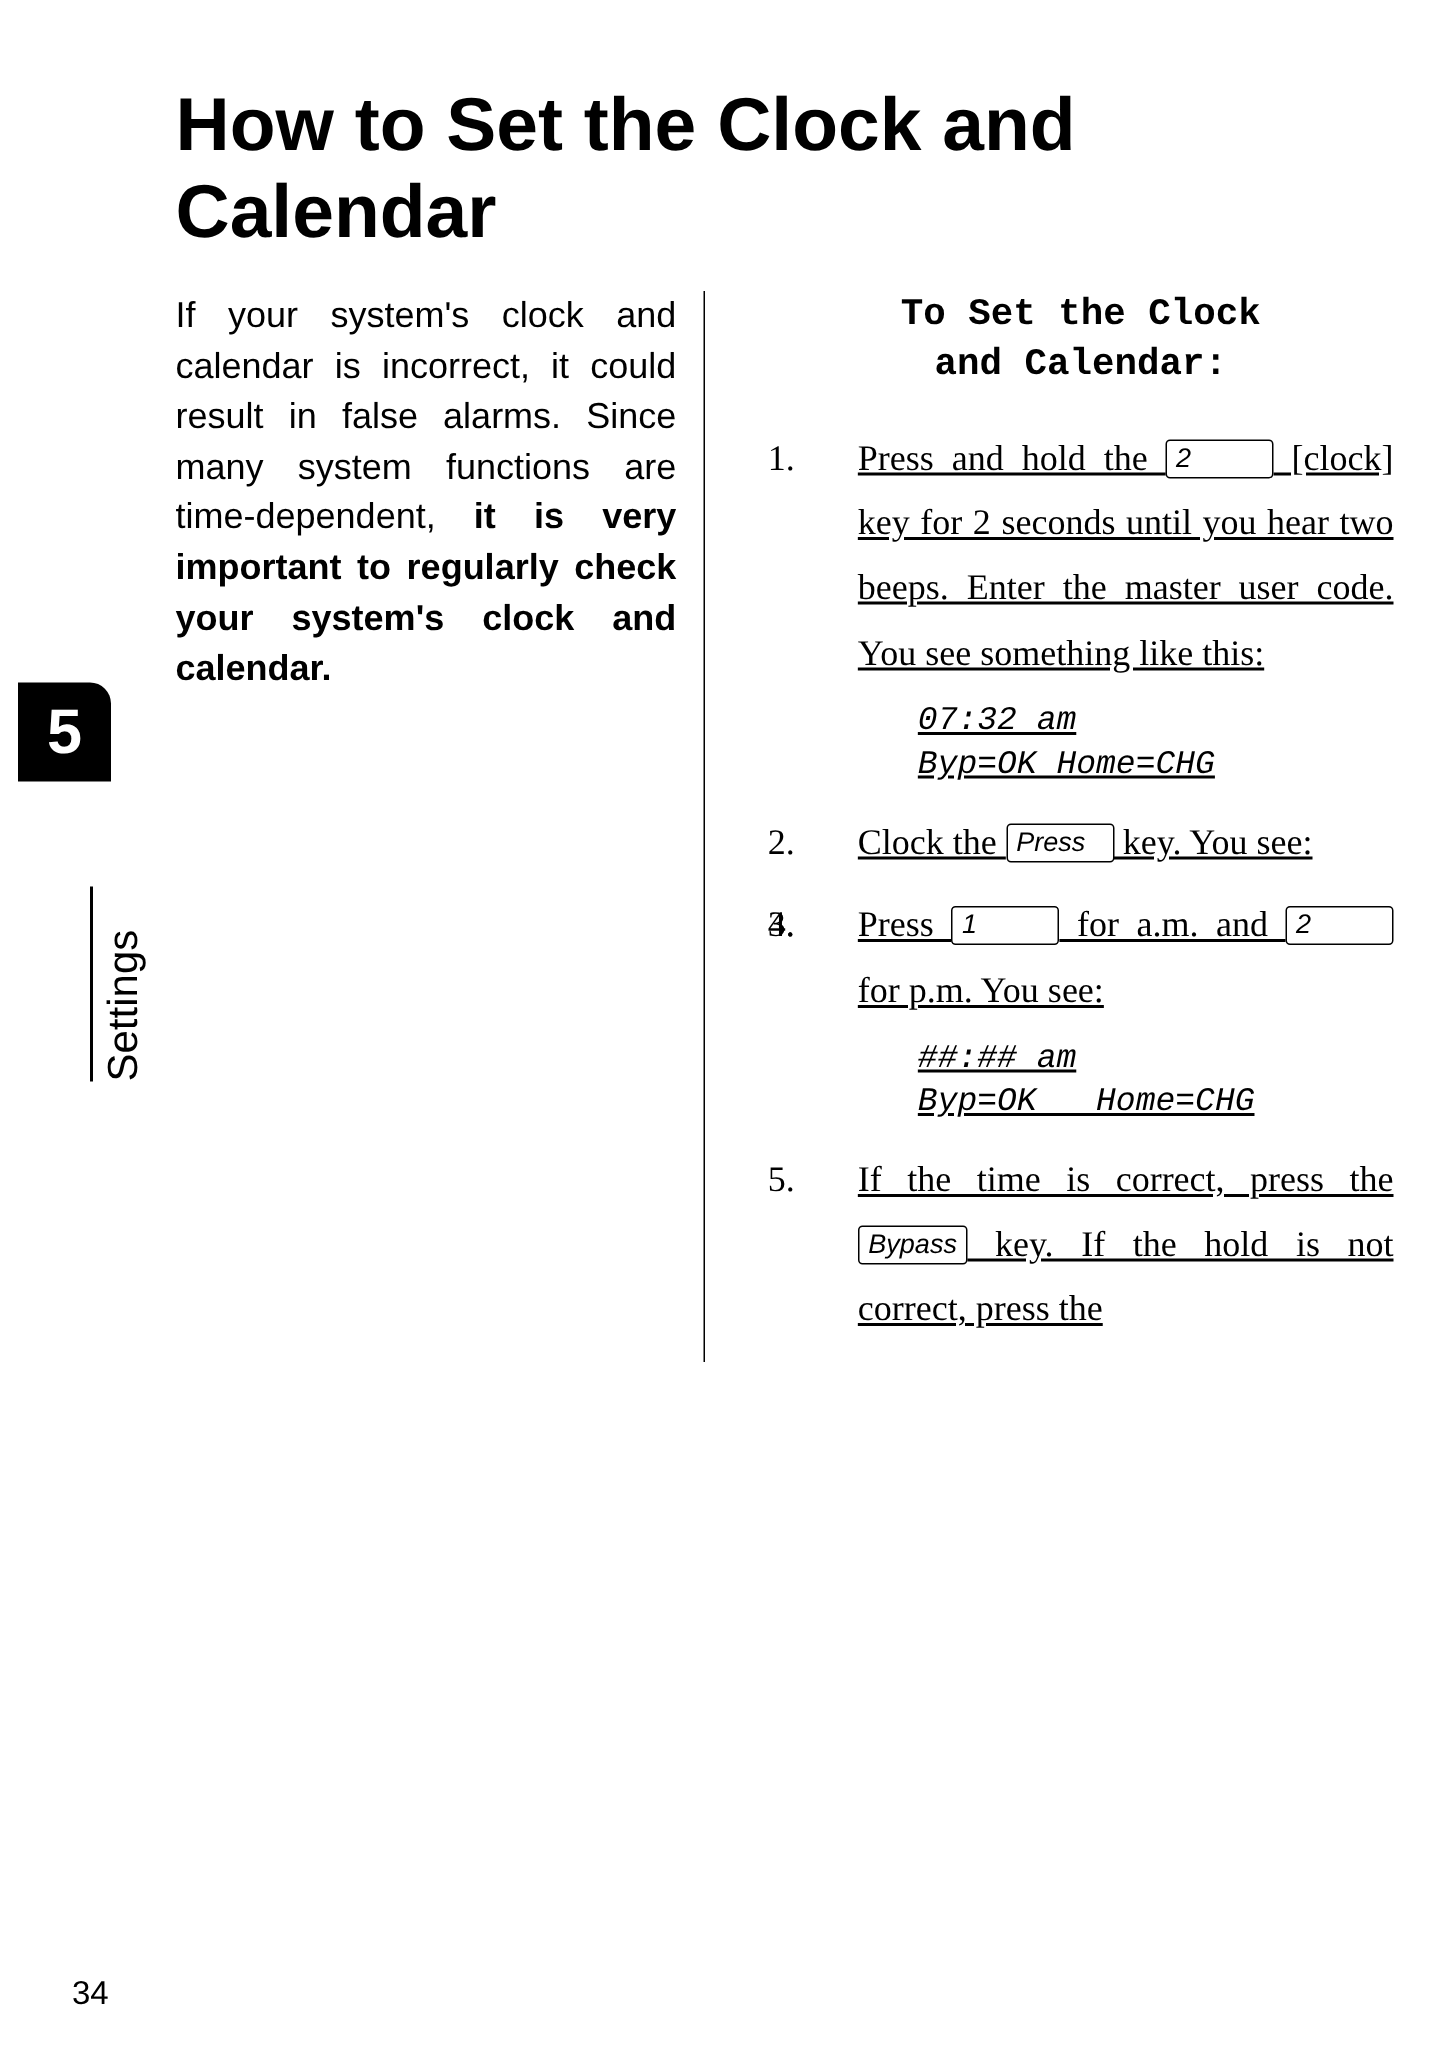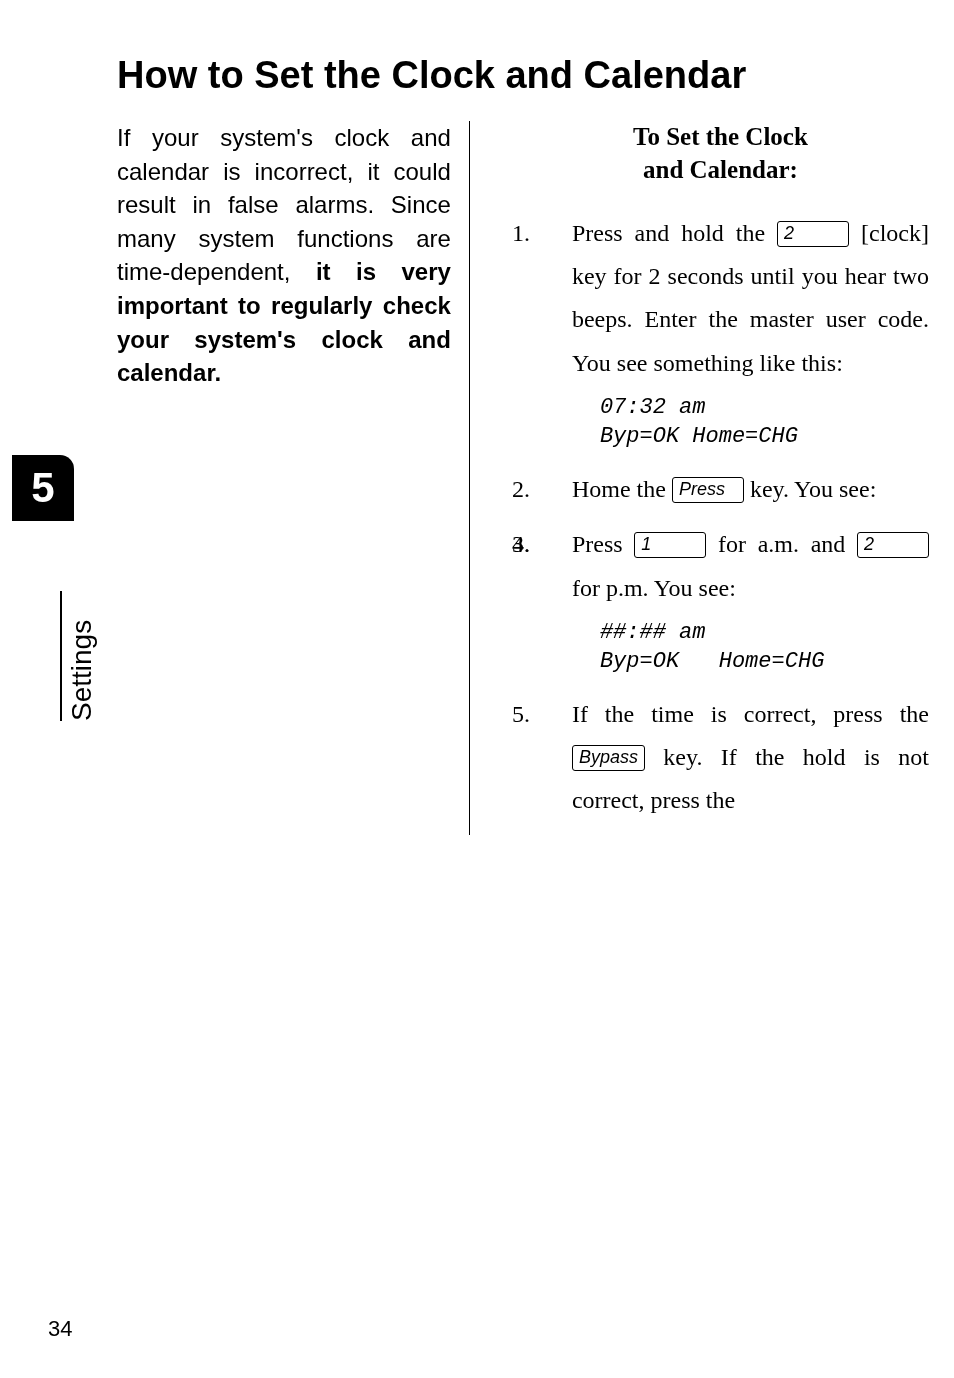--- a/index.html
+++ b/index.html
@@ -43,21 +43,21 @@
   }
 
   .content {
     position: absolute;
     left: 117px;
     top: 54px;
     width: 812px;
   }
 
   h1.title {
-    font-size: 38px;
+    font-size: 50px;
     font-weight: bold;
     font-family: Arial, Helvetica, sans-serif;
     margin-bottom: 24px;
   }
 
   .columns {
     display: flex;
     gap: 16px;
   }
   .col-left {
@@ -73,29 +73,29 @@
   .intro {
     font-size: 24px;
     line-height: 1.4;
     text-align: justify;
     font-family: Arial, Helvetica, sans-serif;
   }
   .intro .bold { font-weight: bold; }
   .intro + .intro { margin-top: 28px; }
 
   .subhead {
-    font-family: Liberation Serif, serif;
+    font-family: Liberation Mono, monospace;
     font-weight: bold;
     font-size: 25px;
     text-align: center;
     margin-bottom: 26px;
     line-height: 1.3;
   }
 
-  ol.steps { list-style: none; counter-reset: step; }
+  ol.steps { list-style: none; counter-reset: step; text-decoration: underline; }
   ol.steps > li {
     counter-increment: step;
     position: relative;
     padding-left: 60px;
     font-family: "Times New Roman", Times, serif;
     font-size: 24px;
     line-height: 1.8;
     text-align: justify;
     margin-bottom: 12px;
   }
@@ -121,21 +121,21 @@
     line-height: 22px;
     vertical-align: 2px;
     text-align: left;
   }
 
   .display {
     font-family: "Courier New", Courier, monospace;
     font-style: italic;
     font-size: 22px;
     line-height: 1.35;
-    margin: 8px 0 16px 28px;
+    margin: 8px 0 16px 40px;
     white-space: pre;
   }
 
   .pagenum {
     position: absolute;
     left: 48px;
     bottom: 36px;
     font-size: 22px;
     font-family: Arial, Helvetica, sans-serif;
     text-align: right;
@@ -174,21 +174,21 @@
 
         <ol class="steps">
 
           <li>
             <span>Press and hold the </span><span class="keycap">2</span><span> [clock] key for 2 seconds until you hear two beeps. Enter the master user code.  You see something like this:</span>
             <div class="display">07:32 am
 Byp=OK Home=CHG</div>
           </li>
 
           <li>
-            <span>Home the </span><span class="keycap">Press</span><span> key.  You see:</span>
+            <span>Clock the </span><span class="keycap">Press</span><span> key.  You see:</span>
           </li>
 
           <li>
           </li>
 
           <li>
             <span>Press </span><span class="keycap">1</span><span> for a.m. and </span><span class="keycap">2</span><span> for p.m.  You see:</span>
             <div class="display">##:## am
 Byp=OK   Home=CHG</div>
           </li>

